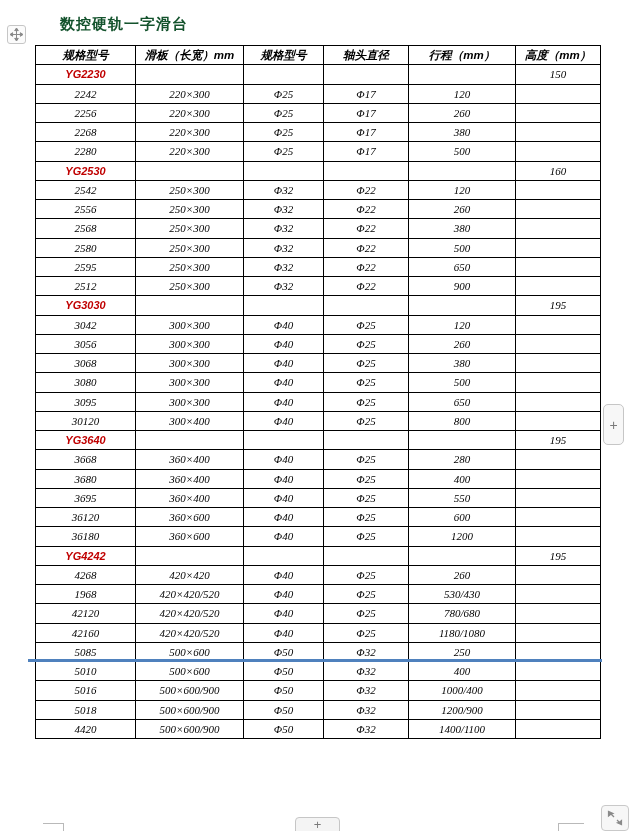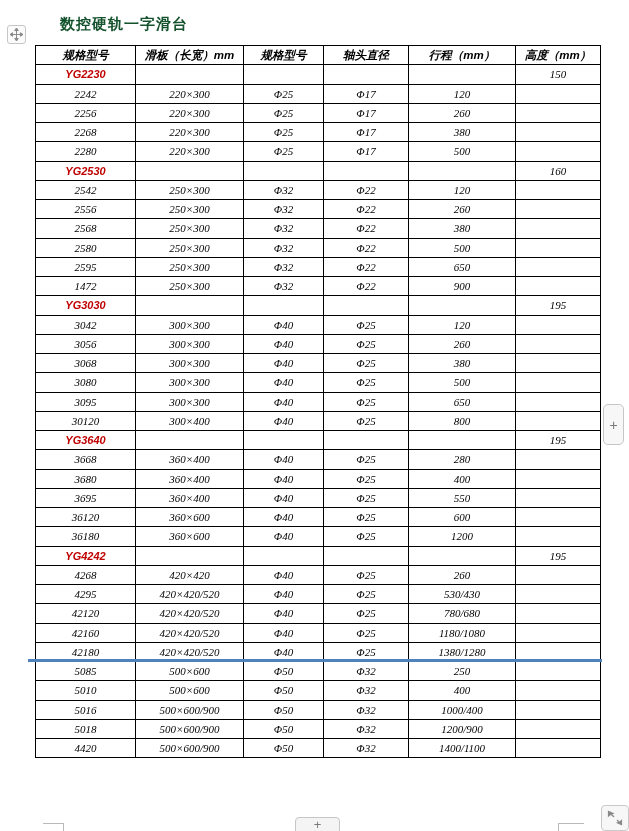--- a/index.html
+++ b/index.html
@@ -203,21 +203,21 @@
       </tr>
       <tr>
         <td>2595</td>
         <td>250×300</td>
         <td>Φ32</td>
         <td>Φ22</td>
         <td>650</td>
         <td></td>
       </tr>
       <tr>
-        <td>1472</td>
+        <td>2512</td>
         <td>250×300</td>
         <td>Φ32</td>
         <td>Φ22</td>
         <td>900</td>
         <td></td>
       </tr>
       <tr>
         <td class="series">YG3030</td>
         <td></td>
         <td></td>
@@ -331,49 +331,41 @@
       </tr>
       <tr>
         <td>4268</td>
         <td>420×420</td>
         <td>Φ40</td>
         <td>Φ25</td>
         <td>260</td>
         <td></td>
       </tr>
       <tr>
-        <td>4295</td>
+        <td>1968</td>
         <td>420×420/520</td>
         <td>Φ40</td>
         <td>Φ25</td>
         <td>530/430</td>
         <td></td>
       </tr>
       <tr>
         <td>42120</td>
         <td>420×420/520</td>
         <td>Φ40</td>
         <td>Φ25</td>
         <td>780/680</td>
         <td></td>
       </tr>
       <tr>
         <td>42160</td>
         <td>420×420/520</td>
         <td>Φ40</td>
         <td>Φ25</td>
         <td>1180/1080</td>
-        <td></td>
-      </tr>
-      <tr>
-        <td>42180</td>
-        <td>420×420/520</td>
-        <td>Φ40</td>
-        <td>Φ25</td>
-        <td>1380/1280</td>
         <td></td>
       </tr>
       <tr>
         <td>5085</td>
         <td>500×600</td>
         <td>Φ50</td>
         <td>Φ32</td>
         <td>250</td>
         <td></td>
       </tr>

